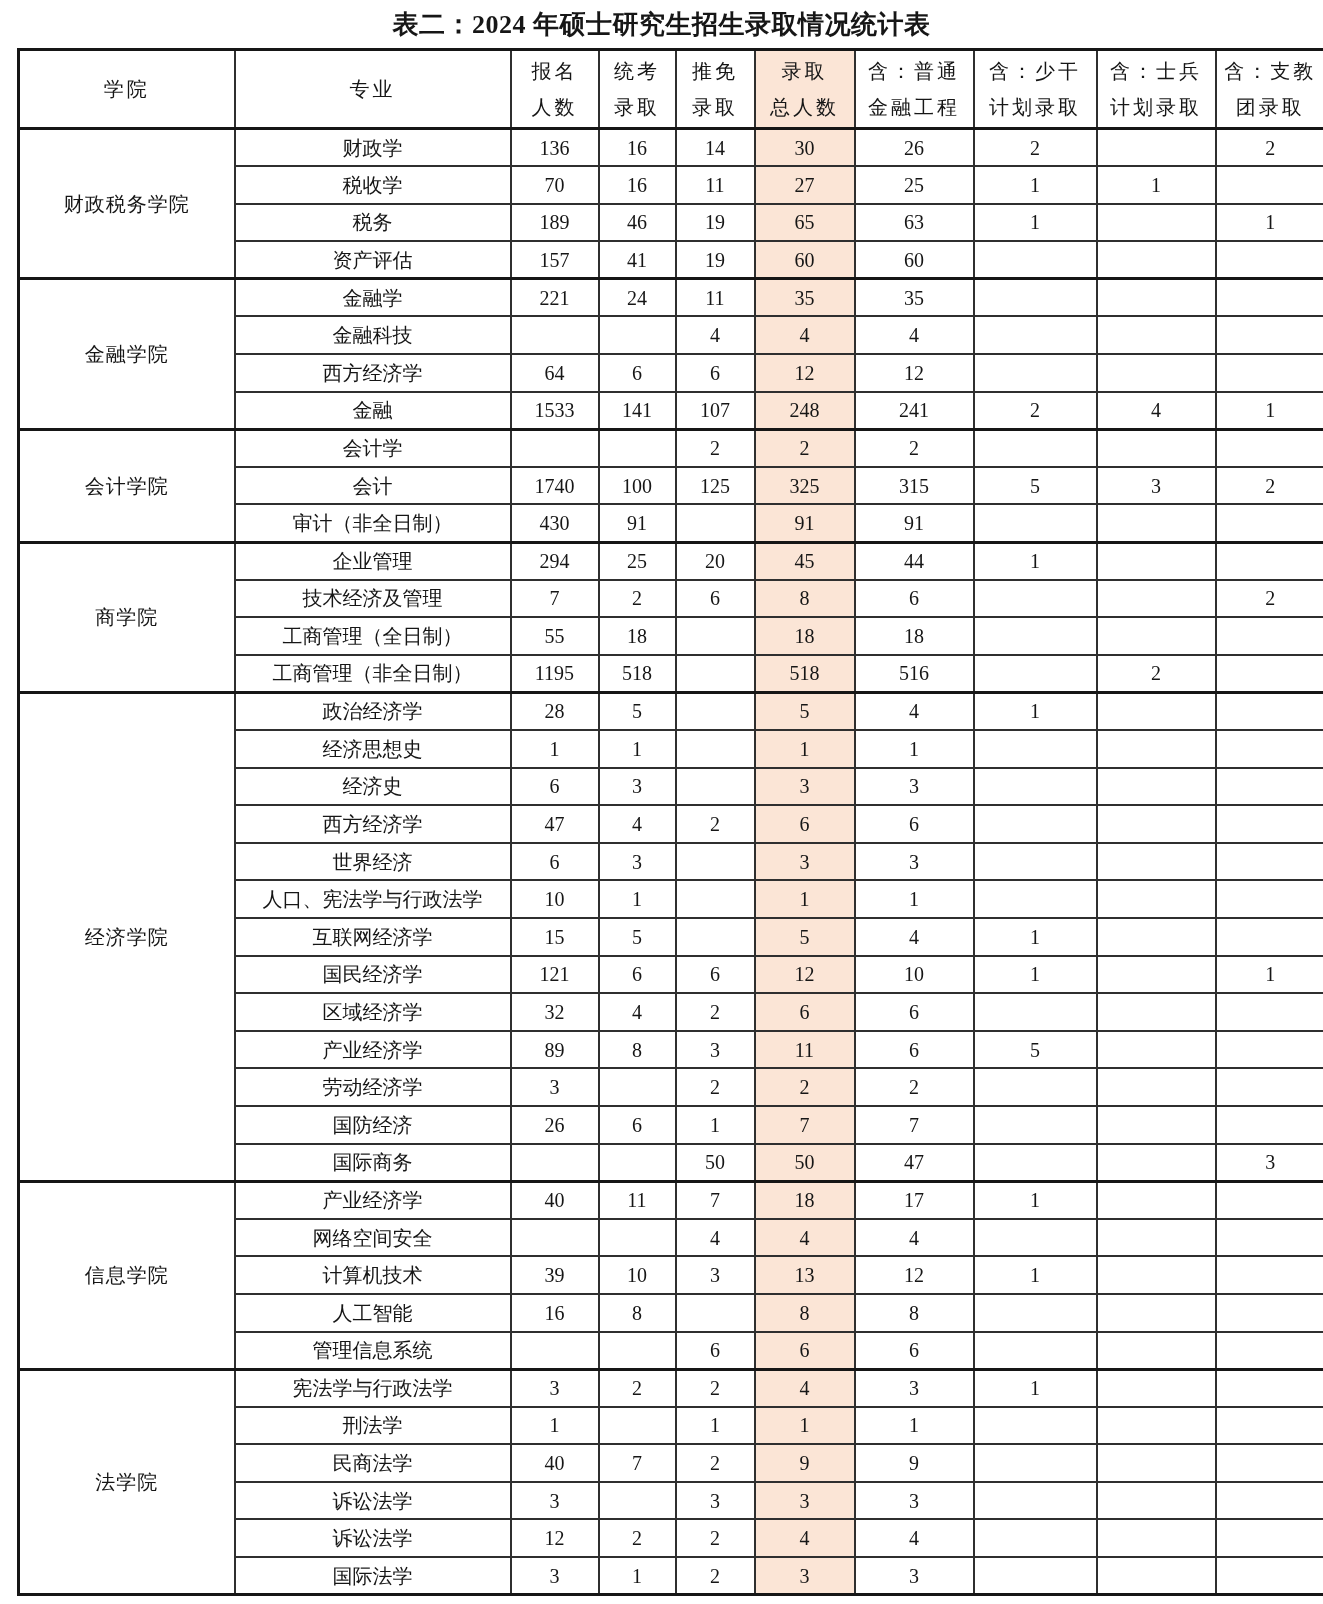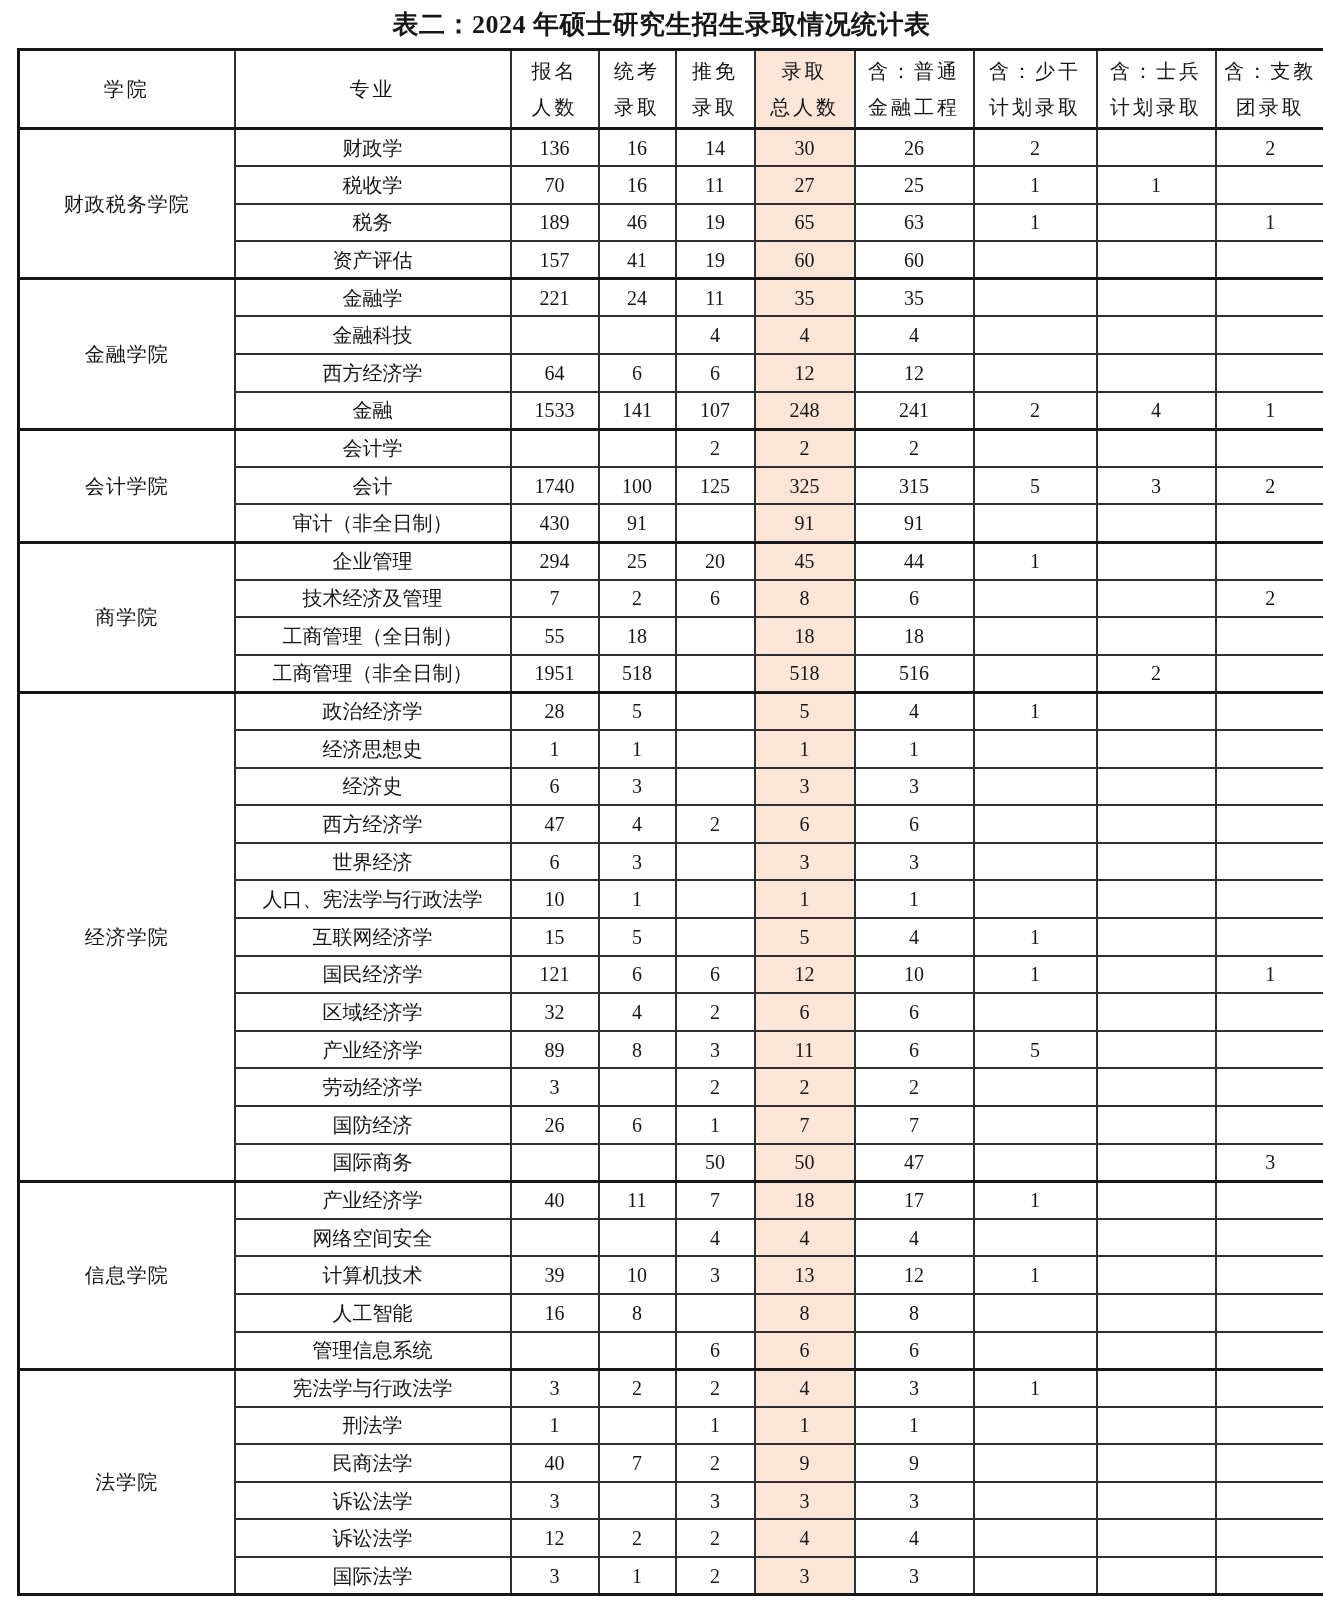--- a/index.html
+++ b/index.html
@@ -261,21 +261,21 @@
           <td>18</td>
           <td></td>
           <td class="hl">18</td>
           <td>18</td>
           <td></td>
           <td></td>
           <td></td>
         </tr>
         <tr>
           <td>工商管理（非全日制）</td>
-          <td>1951</td>
+          <td>1195</td>
           <td>518</td>
           <td></td>
           <td class="hl">518</td>
           <td>516</td>
           <td></td>
           <td>2</td>
           <td></td>
         </tr>
         <tr class="sec-top">
           <td rowspan="13" class="college">经济学院</td>

